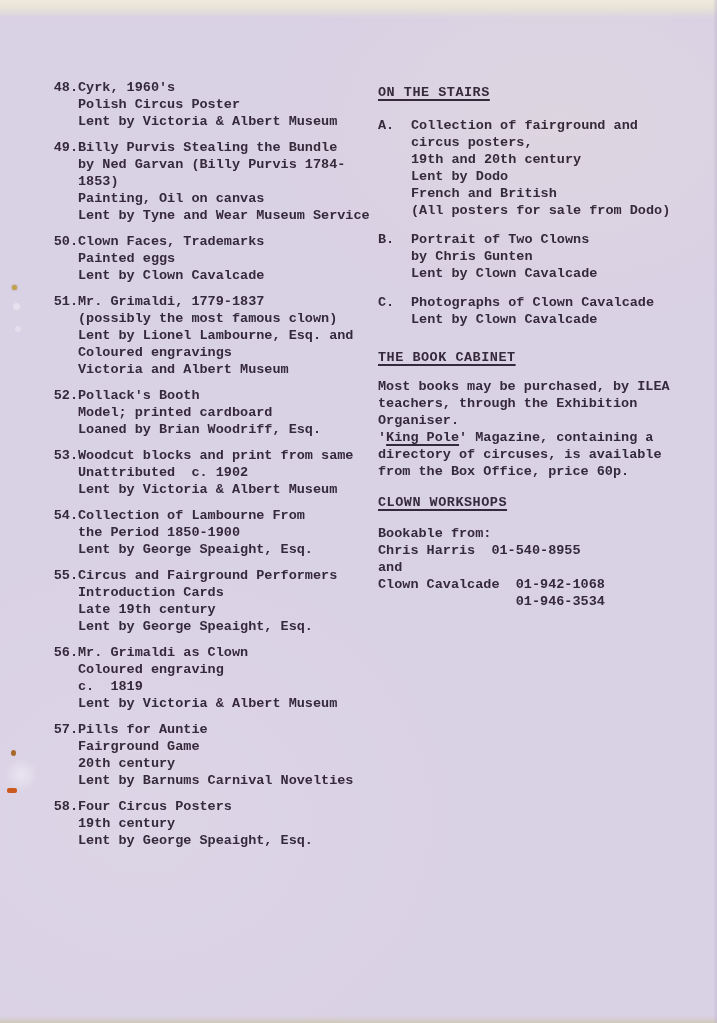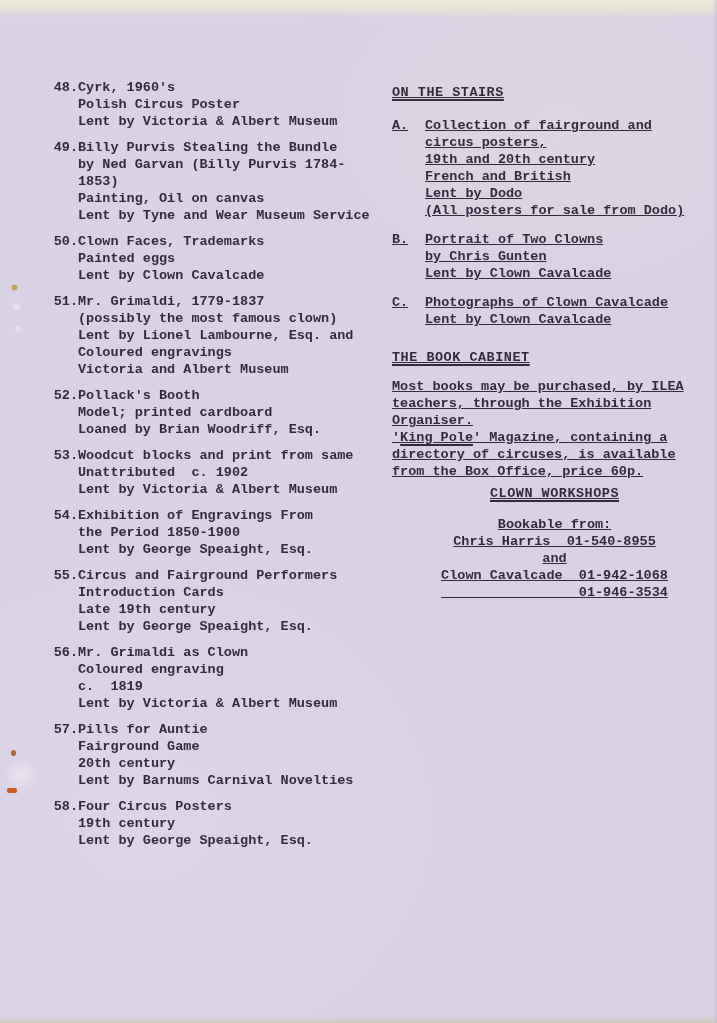--- a/index.html
+++ b/index.html
@@ -46,36 +46,35 @@
     letter-spacing: 0.5px;
   }
   .col-left {
     position: absolute;
     left: 44px;
     top: 79px;
     width: 332px;
   }
   .col-right {
     position: absolute;
-    left: 392px;
+    left: 378px;
     top: 84px;
     width: 325px;
-    text-decoration: underline;
   }
   .item, .entry {
     display: flex;
     margin-bottom: 9px;
   }
   .num { flex: none; width: 34px; text-align: right; }
   .entry-label { flex: none; width: 33px; }
   .stairs-heading { margin-bottom: 16px; }
   .entry { margin-bottom: 12px; }
   .book-cabinet { margin-top: 21px; }
   .book-heading { margin-bottom: 12px; }
-  .workshops { margin-top: 5px; text-align: center; }
+  .workshops { margin-top: 14px; }
   .workshops-heading { margin-bottom: 14px; }
   .u { text-decoration: underline; text-decoration-thickness: 1.5px; text-underline-offset: 3px; margin-top: 24px; }
   .speck { position: absolute; border-radius: 50%; }
   .speck-yellow   { left: 12px; top: 285px; width: 5px; height: 5px; background: #c2a04e; box-shadow: 0 0 2px rgba(138,106,32,0.6); }
   .speck-pale1    { left: 13px; top: 303px; width: 7px; height: 7px; background: #e7e1ef; }
   .speck-pale2    { left: 15px; top: 326px; width: 6px; height: 6px; background: #e4ddec; }
   .speck-orange1  { left: 11px; top: 750px; width: 5px; height: 6px; background: #a8682d; }
   .smudge         { left: 4px;  top: 758px; width: 34px; height: 34px; border-radius: 50%;
                     background: radial-gradient(circle, rgba(235,230,242,0.9), rgba(235,230,242,0) 70%); }
   .speck-orange2  { left: 7px;  top: 788px; width: 10px; height: 5px; border-radius: 2px; background: #cb5a1e; }
@@ -150,21 +149,21 @@
     <div>
       <div class="ln">Woodcut blocks and print from same</div>
       <div class="ln">Unattributed  c. 1902</div>
       <div class="ln">Lent by Victoria &amp; Albert Museum</div>
     </div>
   </div>
 
   <div class="item">
     <span class="ln num">54.</span>
     <div>
-      <div class="ln">Exhibition of Engravings From</div>
+      <div class="ln">Collection of Lambourne From</div>
       <div class="ln">the Period 1850-1900</div>
       <div class="ln">Lent by George Speaight, Esq.</div>
     </div>
   </div>
 
   <div class="item">
     <span class="ln num">55.</span>
     <div>
       <div class="ln">Circus and Fairground Performers</div>
       <div class="ln">Introduction Cards</div>
@@ -208,22 +207,22 @@
 
   <div>
     <div class="heading stairs-heading">ON THE STAIRS</div>
 
     <div class="entry">
       <span class="ln entry-label">A.</span>
       <div>
         <div class="ln">Collection of fairground and</div>
         <div class="ln">circus posters,</div>
         <div class="ln">19th and 20th century</div>
+        <div class="ln">Lent by Dodo</div>
         <div class="ln">French and British</div>
-        <div class="ln">Lent by Dodo</div>
         <div class="ln">(All posters for sale from Dodo)</div>
       </div>
     </div>
 
     <div class="entry">
       <span class="ln entry-label">B.</span>
       <div>
         <div class="ln">Portrait of Two Clowns</div>
         <div class="ln">by Chris Gunten</div>
         <div class="ln">Lent by Clown Cavalcade</div>

